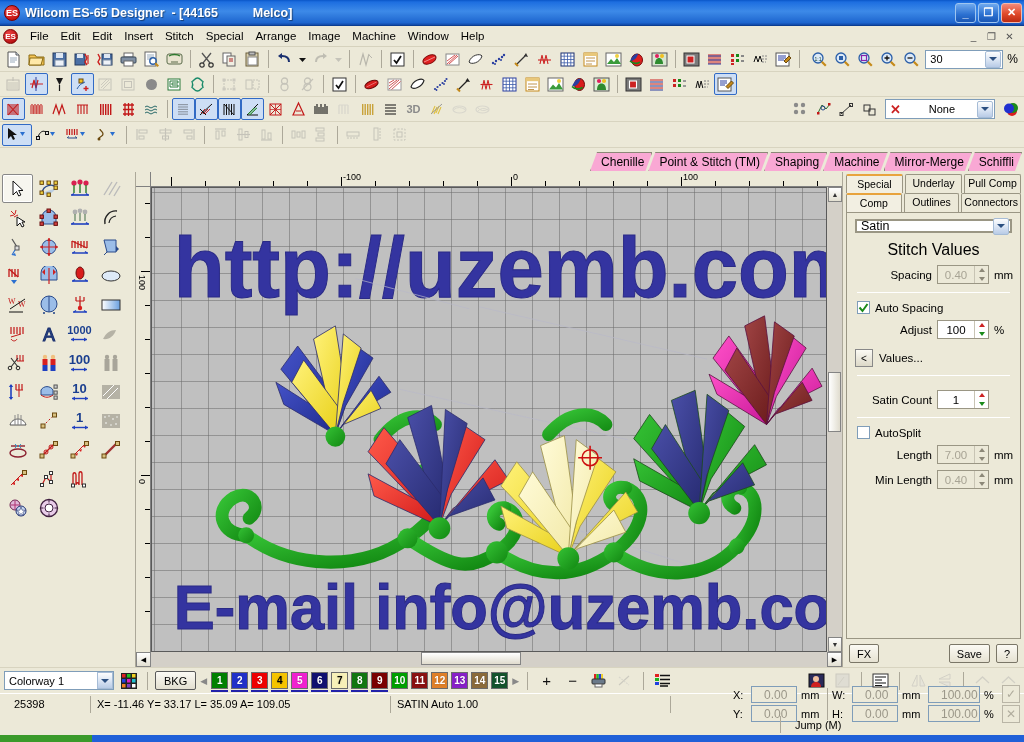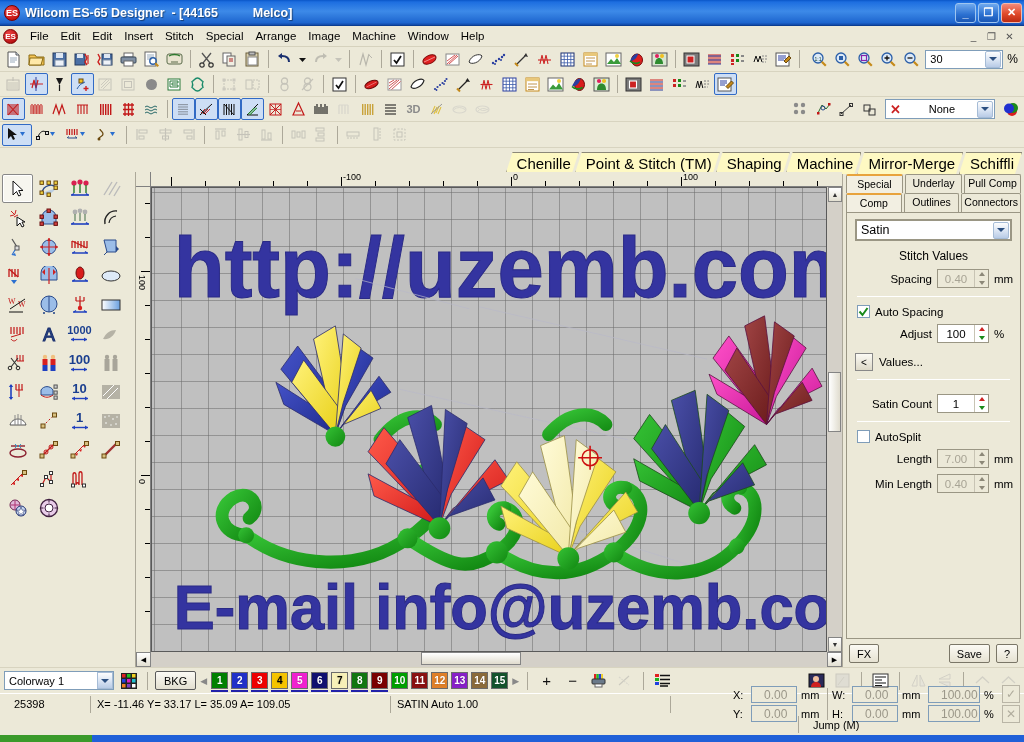--- a/index.html
+++ b/index.html
@@ -182,38 +182,38 @@
   .spin.dis { background:#ece9d8; }
   .spin .sv { flex:1; text-align:center; font-size:11.5px; color:#000;}
   .spin.dis .sv { color:#a8a495; }
   .spin .sbtns { width:14px; height:17px; display:flex; flex-direction:column; border-left:1px solid #c8c4b4;}
   .spin .sbtns div { flex:1; display:flex;align-items:center;justify-content:center;}
   .tri-up { width:0;height:0;border-left:3px solid transparent;border-right:3px solid transparent;border-bottom:4px solid #cc2222;}
   .tri-dn { width:0;height:0;border-left:3px solid transparent;border-right:3px solid transparent;border-top:4px solid #1a8a1a;}
   .tri-up.g { border-bottom-color:#8c8878;}
   .tri-dn.g { border-top-color:#8c8878;}
   .unit { font-size:11.5px; width:18px; }
-  .hdr { text-align:center; font-size:12px; margin: 8px 0 4px; }
+  .hdr { text-align:center; font-size:16px; margin: 8px 0 4px; }
   .hr { height:1px; background:#c9c5b4; margin: 8px 2px; border-bottom:1px solid #fff; }
   .chk { width:13px;height:13px;border:1px solid #7f9db9;background:#fff; display:inline-flex;align-items:center;justify-content:center; margin-right:5px;}
   .chkrow { display:flex; align-items:center; font-size:11.5px; margin: 8px 0 4px 2px;}
   .minibtn {
     width:18px;height:18px;border:1px solid #888; background:linear-gradient(to bottom,#fbfaf4,#ddd9c8);
     display:flex;align-items:center;justify-content:center;font-size:10px; margin-right:6px;
   }
   .panelfoot { display:flex; align-items:center; padding: 2px 6px 4px; gap:6px;text-align:center;}
   .pbtn {
     min-width:22px; height:19px; padding:0 7px;
     border:1px solid #7a7667; border-radius:2px;
     background:linear-gradient(to bottom,#fbfaf4,#e6e2d2);
     display:flex;align-items:center;justify-content:center; font-size:11px;
   }
   .doctab {
-    font-size:15px; padding: 2px 7px 2px 10px;
-    background:#fef9c3; border:1px solid #8c8878; border-bottom:none;
+    font-size:12px; padding: 2px 7px 2px 10px;
+    background:#f9a8d4; border:1px solid #8c8878; border-bottom:none;
     margin-left:-4px; position:relative;
     clip-path: polygon(7px 0, 100% 0, calc(100% - 7px) 100%, 0 100%);
   }
 
   
   .colorbar {
     height: 26px; display: flex; align-items: center; gap: 3px;
     background: #ece9d8; padding: 0 4px; border-top: 1px solid #d8d4c0;
   }
   .cw-combo { width: 110px; height: 19px; border:1px solid #7f9db9; background:#fff; display:flex;align-items:center; padding-left:4px; font-size:11px;}
@@ -1762,21 +1762,21 @@
         <div class="ptab">Underlay</div>
         <div class="ptab">Pull Comp</div>
       </div>
       <div class="tabstrip" style="padding-top:0;">
         <div class="ptab active" style="border-top:2px solid #e8a33d;">Comp</div>
         <div class="ptab">Outlines</div>
         <div class="ptab">Connectors</div>
       </div>
 
       <div class="panelbody">
-        <div class="combo" style="width:100%; height:22px; border:2px solid #9a9684;">
+        <div class="combo" style="width:100%; height:14px; border:2px solid #9a9684;">
           <span class="cval" style="font-size:12.5px;">Satin</span>
           <span class="carrow"></span>
         </div>
 
         <div class="hdr">Stitch Values</div>
 
         <div class="fieldrow">
           <span class="flabel">Spacing</span>
           <span class="spin dis">
             <span class="sv">0.40</span>
@@ -2091,21 +2091,21 @@
       </div>
       <div style="display:flex;flex-direction:column;gap:2px;">
         <div class="okbtn">✓</div>
         <div class="okbtn">✕</div>
       </div>
     </div>
   </div>
 
   <div class="statusbar2">
     <div style="flex:1"></div>
-    <div class="sfield" style="width:226px;padding-left:14px;">Jump (M)</div>
+    <div class="sfield" style="width:244px;padding-left:14px;">Jump (M)</div>
   </div>
 
   <div class="taskbar">
     <div style="width:92px;background:#3a9a2a;"></div>
     <div style="flex:1;background:#2060d8;"></div>
   </div>
 
 </div>
 
 </body></html>

